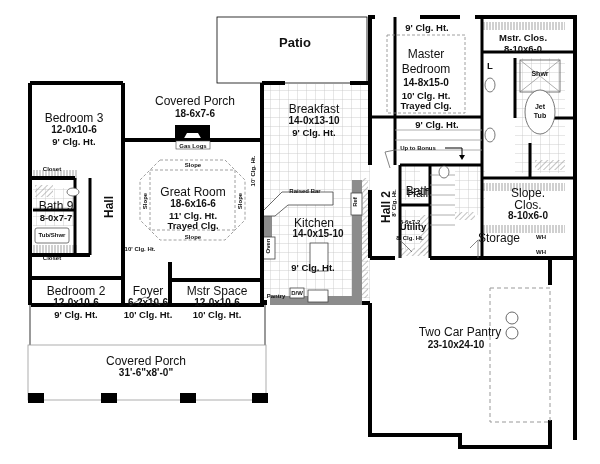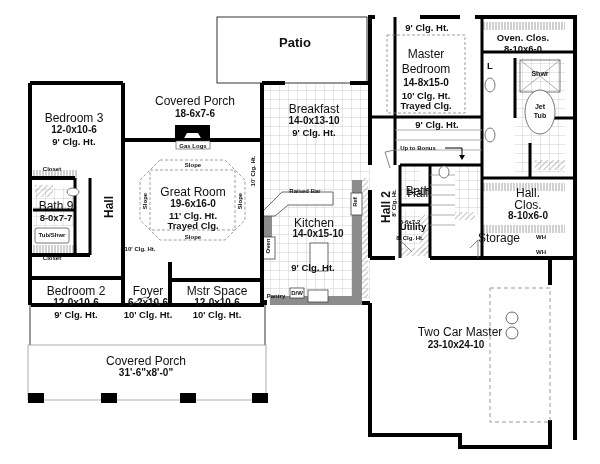--- a/index.html
+++ b/index.html
@@ -168,30 +168,30 @@
 <div class="lbl clg" style="left:314px;top:128px">9' Clg. Ht.</div>
 
 <div class="lbl clg" style="left:427px;top:23px">9' Clg. Ht.</div>
 <div class="lbl name" style="left:426px;top:48px">Master</div>
 <div class="lbl name" style="left:426px;top:63px">Bedroom</div>
 <div class="lbl dim" style="left:426px;top:78px">14-8x15-0</div>
 <div class="lbl clg" style="left:426px;top:91px">10' Clg. Ht.</div>
 <div class="lbl clg" style="left:426px;top:101px">Trayed Clg.</div>
 <div class="lbl clg" style="left:437px;top:120px">9' Clg. Ht.</div>
 
-<div class="lbl clg" style="left:523px;top:33px">Oven. Clos.</div>
+<div class="lbl clg" style="left:523px;top:33px">Mstr. Clos.</div>
 <div class="lbl clg" style="left:523px;top:44px">8-10x6-0</div>
 <div class="lbl small" style="left:540px;top:70px">Shwr</div>
 <div class="lbl small" style="left:540px;top:103px">Jet</div>
 <div class="lbl small" style="left:540px;top:112px">Tub</div>
 <div class="lbl clg" style="left:490px;top:61px">L</div>
 
 <div class="lbl tiny" style="left:193px;top:162px">Slope</div>
 <div class="lbl name" style="left:193px;top:186px">Great Room</div>
-<div class="lbl dim" style="left:193px;top:199px">19-6x16-0</div>
+<div class="lbl dim" style="left:193px;top:199px">18-6x16-6</div>
 <div class="lbl clg" style="left:193px;top:211px">11' Clg. Ht.</div>
 <div class="lbl clg" style="left:193px;top:221px">Trayed Clg.</div>
 <div class="lbl tiny" style="left:193px;top:234px">Slope</div>
 <div class="vert tiny" style="left:137px;top:198px;transform:rotate(-90deg)">Slope</div>
 <div class="vert tiny" style="left:232px;top:198px;transform:rotate(-90deg)">Slope</div>
 <div class="vert tiny" style="left:238px;top:168px;transform:rotate(-90deg)">10' Clg. Ht.</div>
 <div class="lbl tiny" style="left:140px;top:246px">10' Clg. Ht.</div>
 
 <div class="lbl tiny" style="left:52px;top:166px">Closet</div>
 <div class="lbl name" style="left:56px;top:200px">Bath 9</div>
@@ -214,21 +214,21 @@
 
 <div class="lbl tiny" style="left:418px;top:145px">Up to Bonus</div>
 
 <div class="lbl name" style="left:418px;top:187px">Half</div>
 <div class="lbl name" style="left:418px;top:185px">Bath</div>
 
 <div class="lbl clg" style="left:413px;top:222px">Utility</div>
 <div class="lbl tiny" style="left:410px;top:219px">6-6x7-2</div>
 <div class="lbl tiny" style="left:410px;top:235px">8' Clg. Ht.</div>
 
-<div class="lbl name" style="left:528px;top:187px">Hall.</div>
+<div class="lbl name" style="left:528px;top:187px">Slope.</div>
 <div class="lbl name" style="left:528px;top:199px">Clos.</div>
 <div class="lbl dim" style="left:528px;top:211px">8-10x6-0</div>
 
 <div class="lbl name" style="left:499px;top:232px">Storage</div>
 <div class="lbl tiny" style="left:541px;top:234px">WH</div>
 <div class="lbl tiny" style="left:541px;top:249px">WH</div>
 
 <div class="lbl name" style="left:76px;top:285px">Bedroom 2</div>
 <div class="lbl dim" style="left:76px;top:298px">12-0x10-6</div>
 <div class="lbl clg" style="left:76px;top:310px">9' Clg. Ht.</div>
@@ -237,14 +237,14 @@
 <div class="lbl dim" style="left:148px;top:298px">6-2x10-6</div>
 <div class="lbl clg" style="left:148px;top:310px">10' Clg. Ht.</div>
 
 <div class="lbl name" style="left:217px;top:285px">Mstr Space</div>
 <div class="lbl dim" style="left:217px;top:298px">12-0x10-6</div>
 <div class="lbl clg" style="left:217px;top:310px">10' Clg. Ht.</div>
 
 <div class="lbl name" style="left:146px;top:355px">Covered Porch</div>
 <div class="lbl dim" style="left:146px;top:368px">31'-6"x8'-0"</div>
 
-<div class="lbl name" style="left:460px;top:326px">Two Car Master</div>
+<div class="lbl name" style="left:460px;top:326px">Two Car Pantry</div>
 <div class="lbl dim" style="left:456px;top:340px">23-10x24-10</div>
 
 </body></html>

